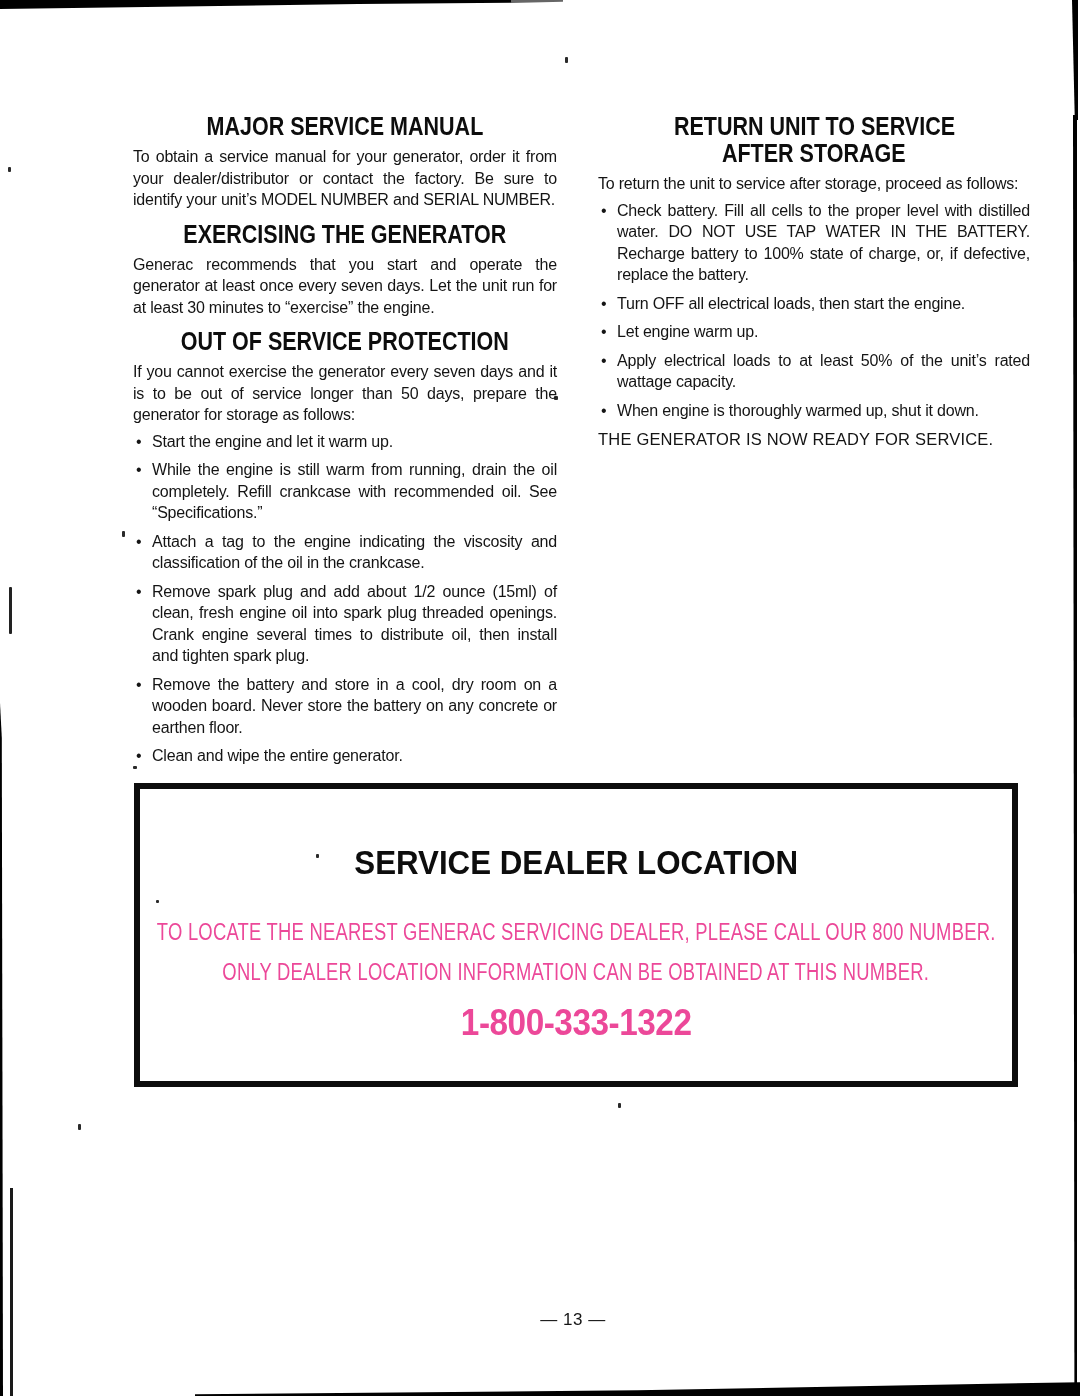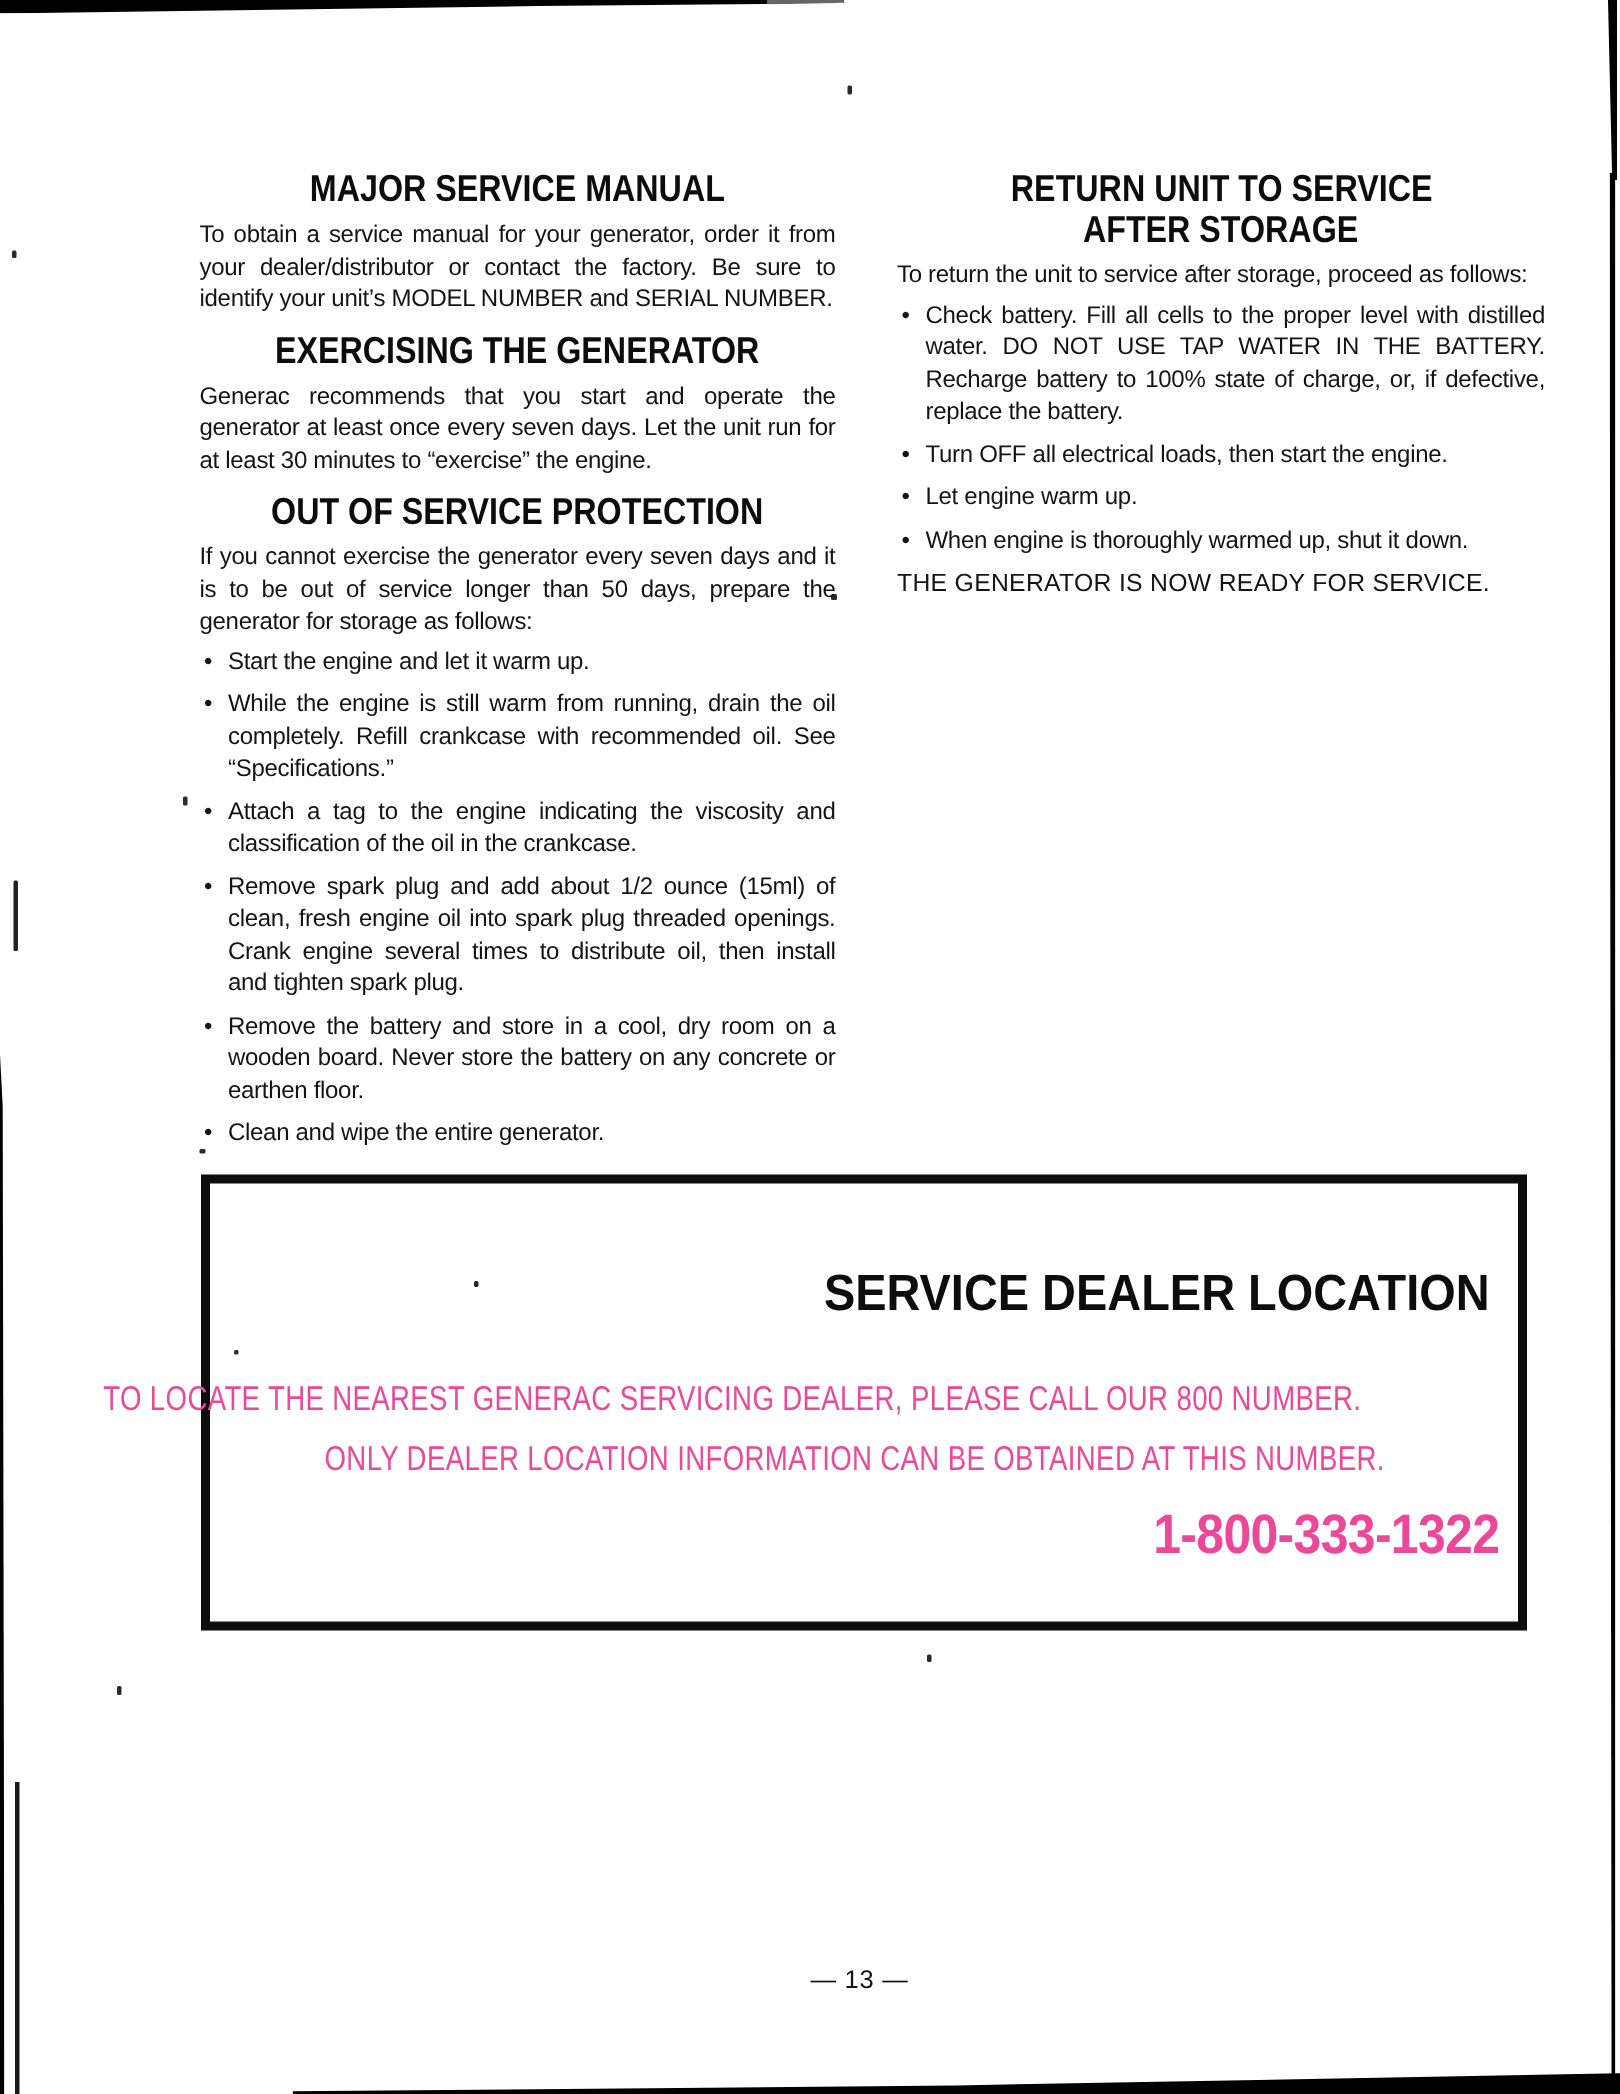--- a/index.html
+++ b/index.html
@@ -15,21 +15,21 @@
   .heading .cond{display:inline-block;white-space:nowrap;transform:scaleX(.86);}
   .mt{margin-top:10px;}
   .mb{margin-bottom:6px;}
   .body-text{font-size:16px;line-height:21.5px;letter-spacing:-.2px;text-align:justify;margin:0;}
   ul.bullets{list-style:none;margin:5px 0 0 0;padding:0;}
   ul.bullets li{position:relative;padding-left:19px;margin-bottom:7px;font-size:16px;line-height:21.5px;letter-spacing:-.2px;text-align:justify;}
   ul.bullets li::before{content:"\2022";position:absolute;left:3px;top:0;}
   .closing{font-size:16.5px;line-height:22px;letter-spacing:.2px;margin:7px 0 0 0;}
   
   .dealer-box{position:absolute;left:134px;top:783px;width:872px;height:292px;border:6px solid #0d0d0d;}
-  .box-line{position:absolute;left:0;right:0;display:flex;justify-content:flex-end;}
+  .box-line{position:absolute;left:0;right:0;display:flex;justify-content:center;}
   .box-line>span{display:inline-block;white-space:nowrap;}
   .box-title{top:54px;font-size:34px;font-weight:bold;color:#0d0d0d;}
   .box-title>span{transform:scaleX(.92);}
   .box-caps{font-size:23px;color:#ec4899;}
   .box-caps>span{transform:scaleX(.8);letter-spacing:.3px;}
   .box-l1{top:130px;}
   .box-l2{top:170px;}
   .box-phone{top:213px;font-size:37px;font-weight:bold;color:#ec4899;}
   .box-phone>span{transform:scaleX(.9);letter-spacing:-.5px;}
   
@@ -99,20 +99,21 @@
       <span class="cond">RETURN UNIT TO SERVICE</span>
     </div>
     <div class="heading mb">
       <span class="cond">AFTER STORAGE</span>
     </div>
     <p class="body-text">To return the unit to service after storage, proceed as follows:</p>
     <ul class="bullets">
       <li>Check battery. Fill all cells to the proper level with distilled water. DO NOT USE TAP WATER IN THE BATTERY. Recharge battery to 100% state of charge, or, if defective, replace the battery.</li>
       <li>Turn OFF all electrical loads, then start the engine.</li>
       <li>Let engine warm up.</li>
+      <li>Apply electrical loads to at least 50% of the unit’s rated wattage capacity.</li>
       <li>When engine is thoroughly warmed up, shut it down.</li>
     </ul>
     <p class="closing">THE GENERATOR IS NOW READY FOR SERVICE.</p>
   </div>
 
   <div class="dealer-box">
     <div class="box-line box-title">
       <span>SERVICE DEALER LOCATION</span>
     </div>
     <div class="box-line box-caps box-l1">

